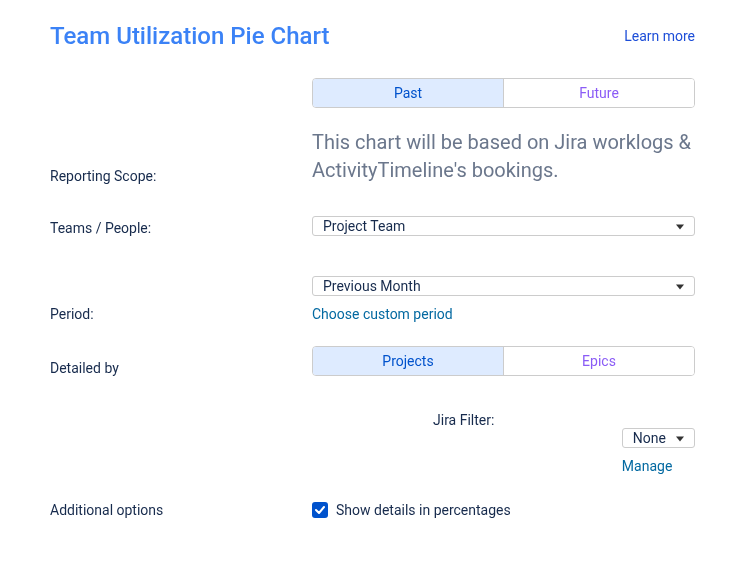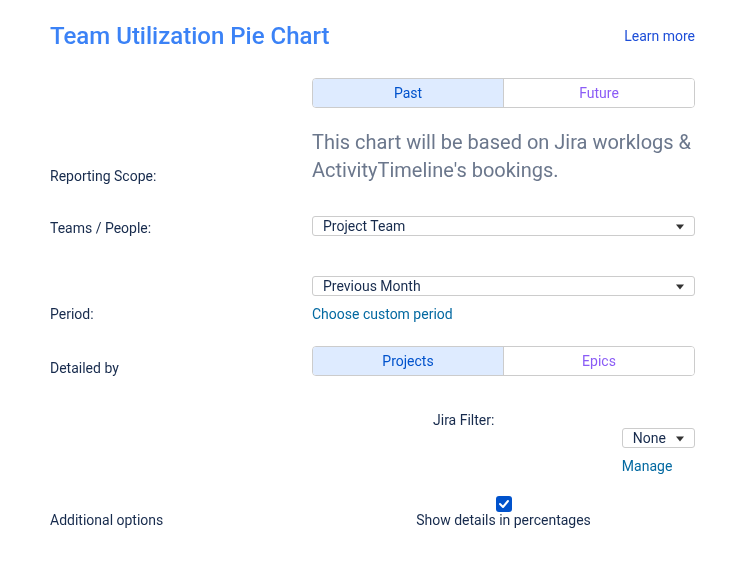--- a/index.html
+++ b/index.html
@@ -104,22 +104,21 @@
   .link {
     color: #0369a1;
     cursor: pointer;
     margin-top: 10px;
     display: inline-block;
     font-size: 14px;
   }
   .checkbox-row {
     display: flex;
     align-items: center;
-    gap: 0;
-    flex-direction: column;
+    gap: 8px;
   }
   .checkbox {
     width: 16px;
     height: 16px;
     border-radius: 3px;
     background: #0052CC;
     display: flex;
     align-items: center;
     justify-content: center;
     cursor: pointer;

